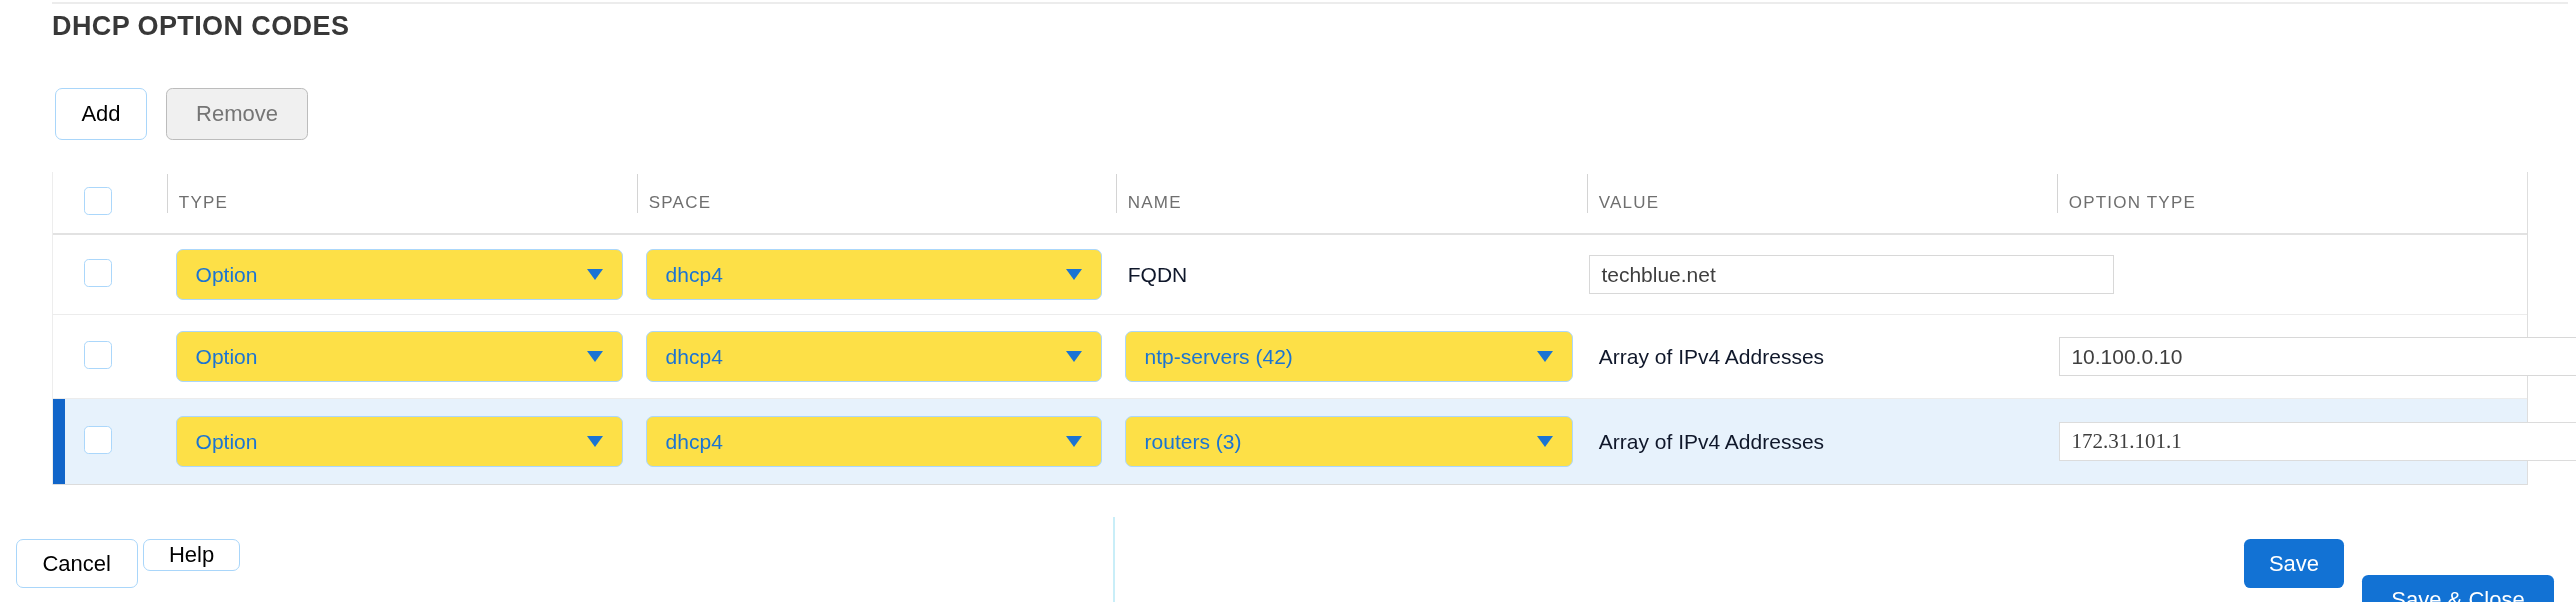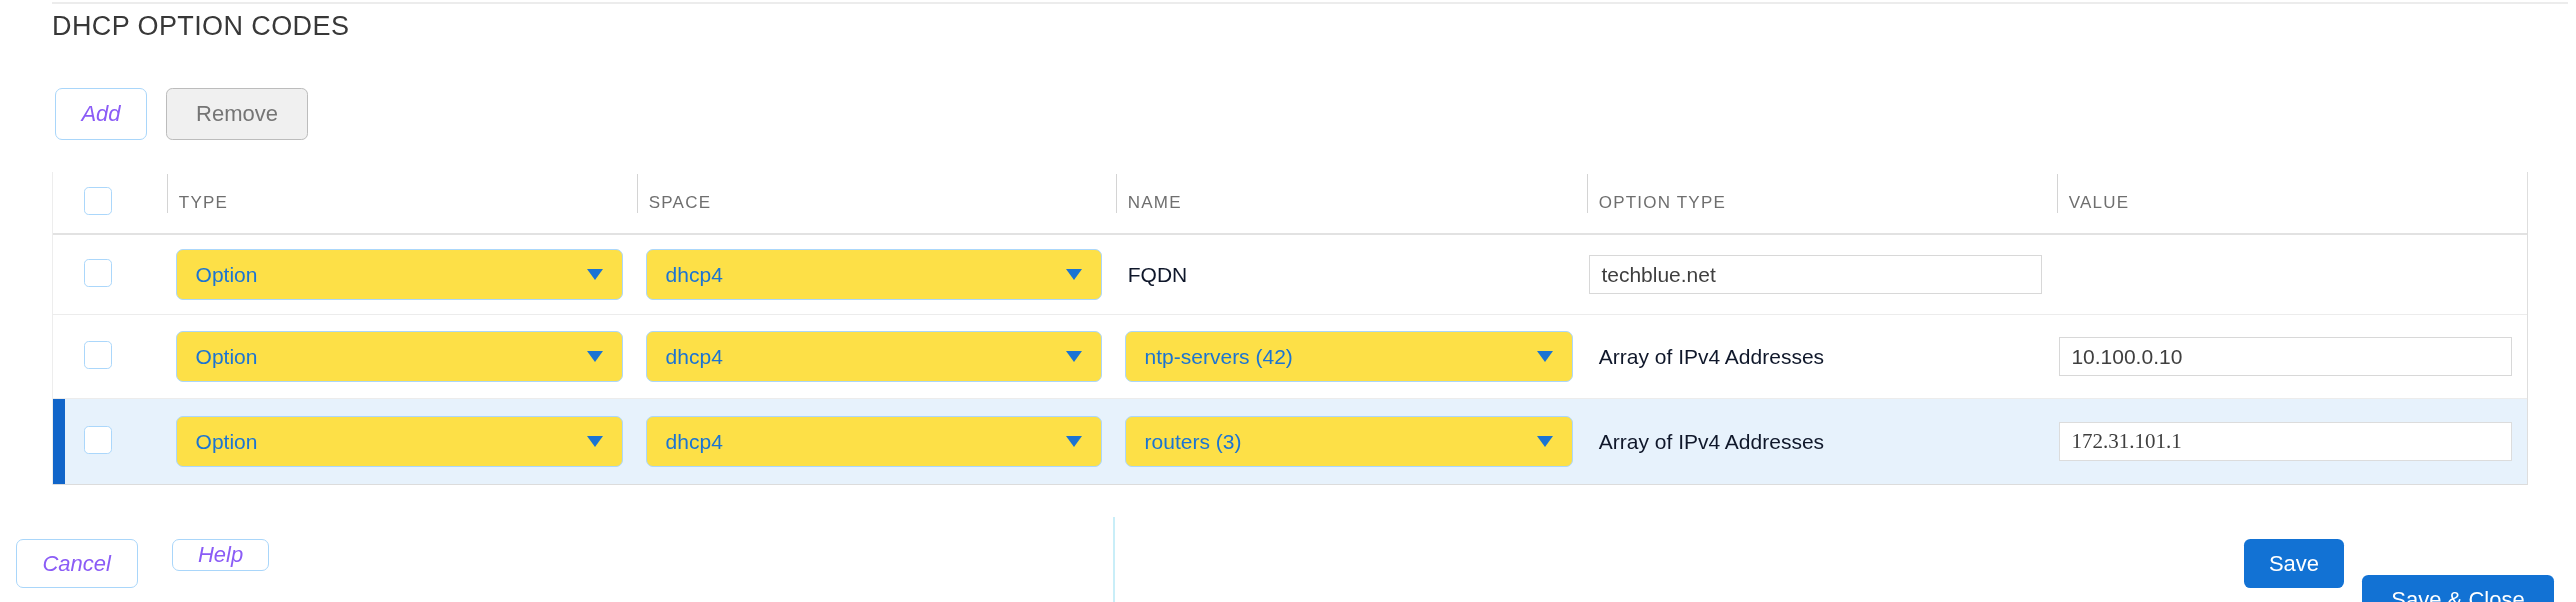--- a/index.html
+++ b/index.html
@@ -2,31 +2,31 @@
 <html style="font-size:12.5px"><head>
 <meta charset="utf-8">
 <style>
   html,body{margin:0;padding:0;}
   body{
     width:2576px;height:602px;position:relative;overflow:hidden;
     background:#ffffff;font-family:"Liberation Sans", sans-serif;
   }
   .top-rule{position:absolute;left:52px;right:7.8px;top:2.4px;height:1.6px;background:#ececec;}
   .page-title{
-    position:absolute;left:52px;top:11px;font-size:27px;font-weight:normal;
+    position:absolute;left:52px;top:11px;font-size:27px;font-weight:bold;
     color:#383838;letter-spacing:0.4px;
   }
   
   .toolbar{position:absolute;left:55px;top:88px;display:flex;gap:19px;}
   .btn{
     box-sizing:border-box;height:52px;border-radius:7px;font-size:22px;
     display:inline-flex;align-items:center;justify-content:center;
     cursor:pointer;font-family:inherit;line-height:1;user-select:none;
   }
-  .btn-outline{background:#ffffff;border:1.6px solid #a9d6fa;color:#8b5cf6;font-style:italic;}
+  .btn-outline{background:#ffffff;border:1.6px solid #a9d6fa;color:#000000;}
   .btn-add{width:92px;}
   .btn-remove{background:#f0f0f0;border:1.6px solid #bcbcbc;color:#757575;width:142px;border-radius:6.3px;}
   
   .table{
     position:absolute;left:52px;top:172px;width:2476px;box-sizing:border-box;
     border-left:0.8px solid #ededed;border-right:1.6px solid #dedede;
   }
   .grid-row{
     display:grid;grid-template-columns:114px 470px 479px 471px 470px 1fr;
     align-items:center;position:relative;
@@ -51,29 +51,29 @@
     display:flex;align-items:center;padding:0 19px;cursor:pointer;
   }
   .dropdown .ddlabel{font-size:21px;color:#1b74d3;white-space:nowrap;}
   .caret{
     margin-left:auto;width:0;height:0;flex:0 0 auto;
     border-left:8.6px solid transparent;border-right:8.6px solid transparent;
     border-top:11.8px solid #1b74d3;
   }
   .otype{font-size:21px;color:#0f172a;padding-left:11.8px;white-space:nowrap;}
   .value-input{
-    box-sizing:border-box;width:453px;height:39px;margin-left:2.4px;
+    box-sizing:border-box;width:525px;height:39px;margin-left:2.4px;
     border:1.6px solid #d8d8d8;border-radius:0;background:#ffffff;
     font-size:21px;color:#3f3f3f;padding:0 11px;font-family:inherit;outline:none;
   }
   .tr.selected .value-input{border-color:#dcdcdc;font-family:Liberation Serif, serif;}
   
   .footer-divider{position:absolute;left:1113px;top:517px;bottom:0;width:1.6px;background:#c9eef8;}
   .btn-cancel{position:absolute;left:15.7px;top:539px;width:122px;height:49px;}
-  .btn-help{position:absolute;left:172px;top:539px;width:97px;height:32px;}
+  .btn-help{position:absolute;left:143px;top:539px;width:97px;height:32px;}
   .btn-solid{background:#1272d4;border:none;color:#ffffff;border-radius:6.3px;}
   .btn-save{position:absolute;left:2244px;top:539px;width:100px;height:49px;}
   .btn-saveclose{position:absolute;left:2362px;top:539px;width:192px;height:49px;margin-top:36px;}
 </style>
 </head>
 <body>
 
 <div class="top-rule"></div>
 
 <div class="page-title">DHCP OPTION CODES</div>
@@ -85,22 +85,22 @@
 
 <div class="table">
 
   <div class="grid-row thead">
     <div>
       <span class="checkbox"></span>
     </div>
     <div class="th">TYPE</div>
     <div class="th">SPACE</div>
     <div class="th">NAME</div>
+    <div class="th">VALUE</div>
     <div class="th">OPTION TYPE</div>
-    <div class="th">VALUE</div>
   </div>
 
   <div class="grid-row tr">
     <div>
       <span class="checkbox"></span>
     </div>
     <div>
       <div class="dropdown">
         <span class="ddlabel">Option</span>
         <span class="caret"></span>

